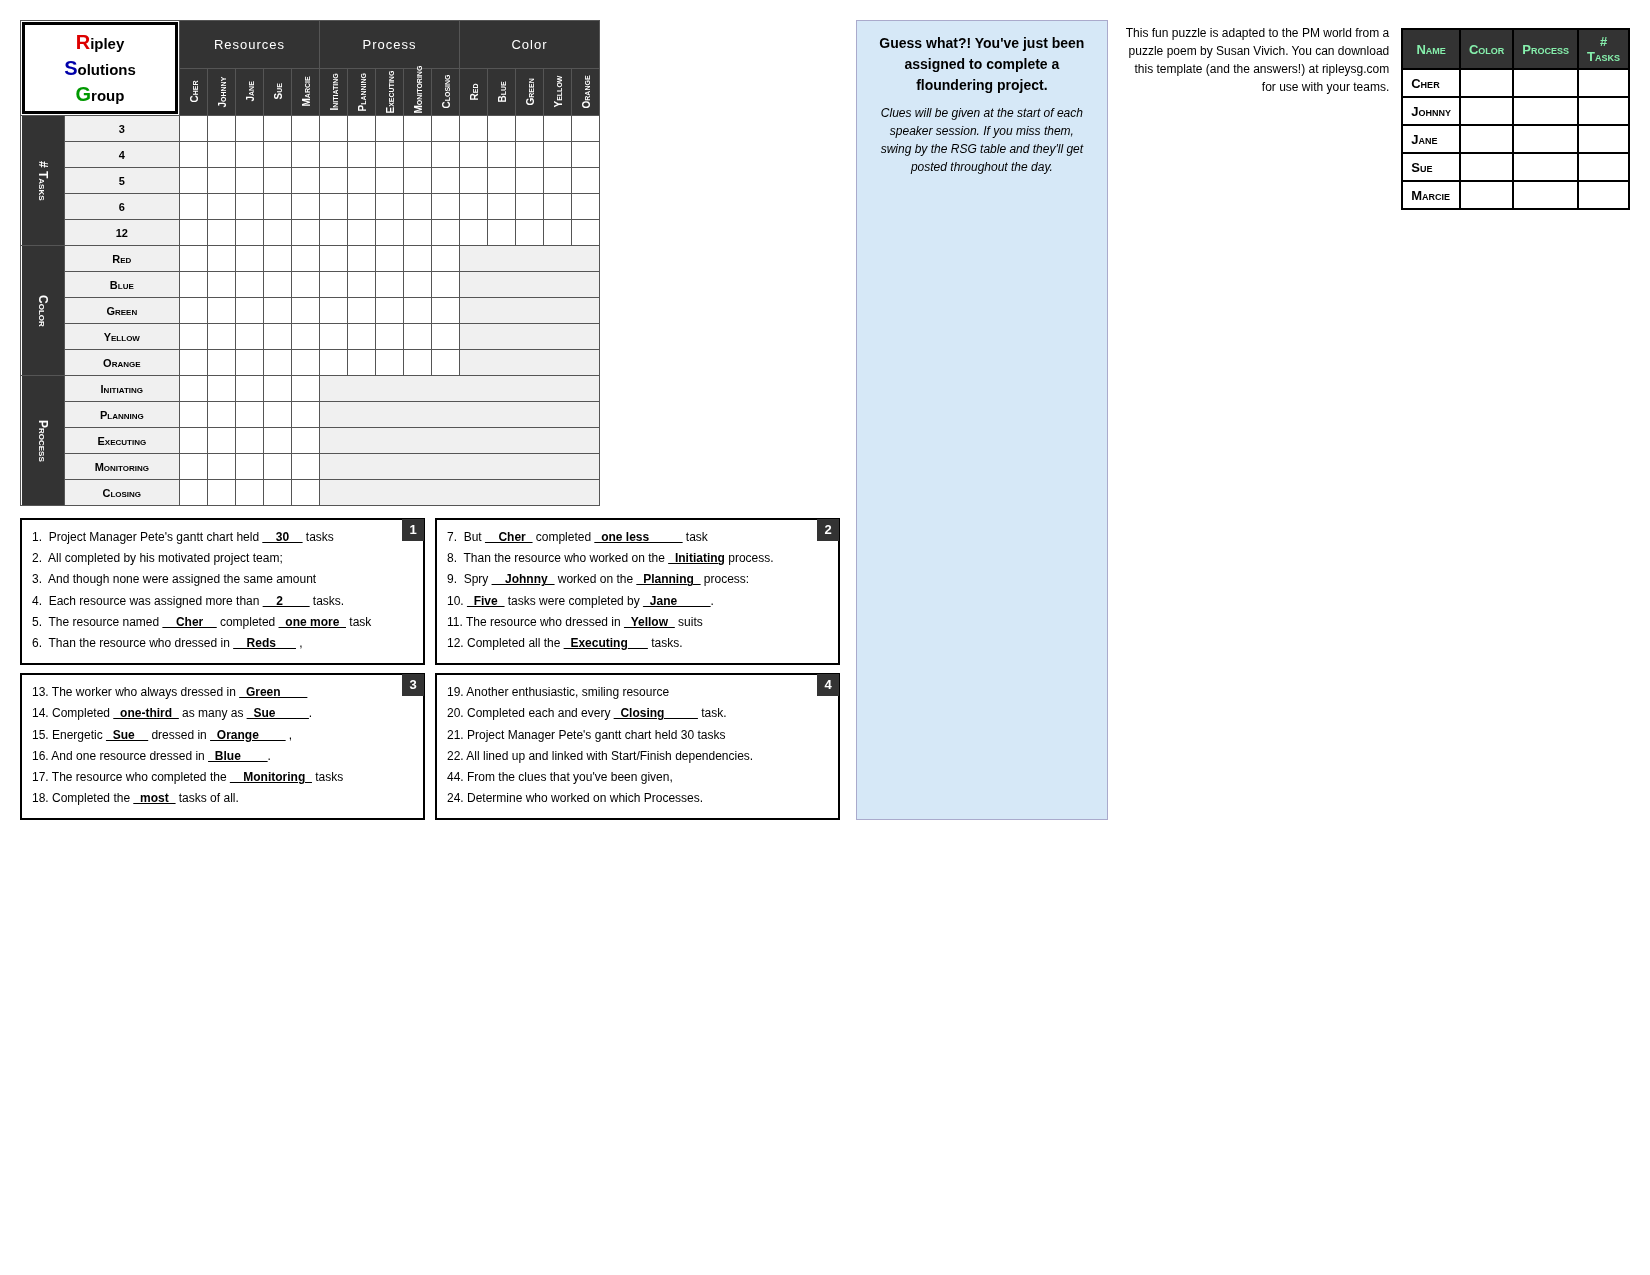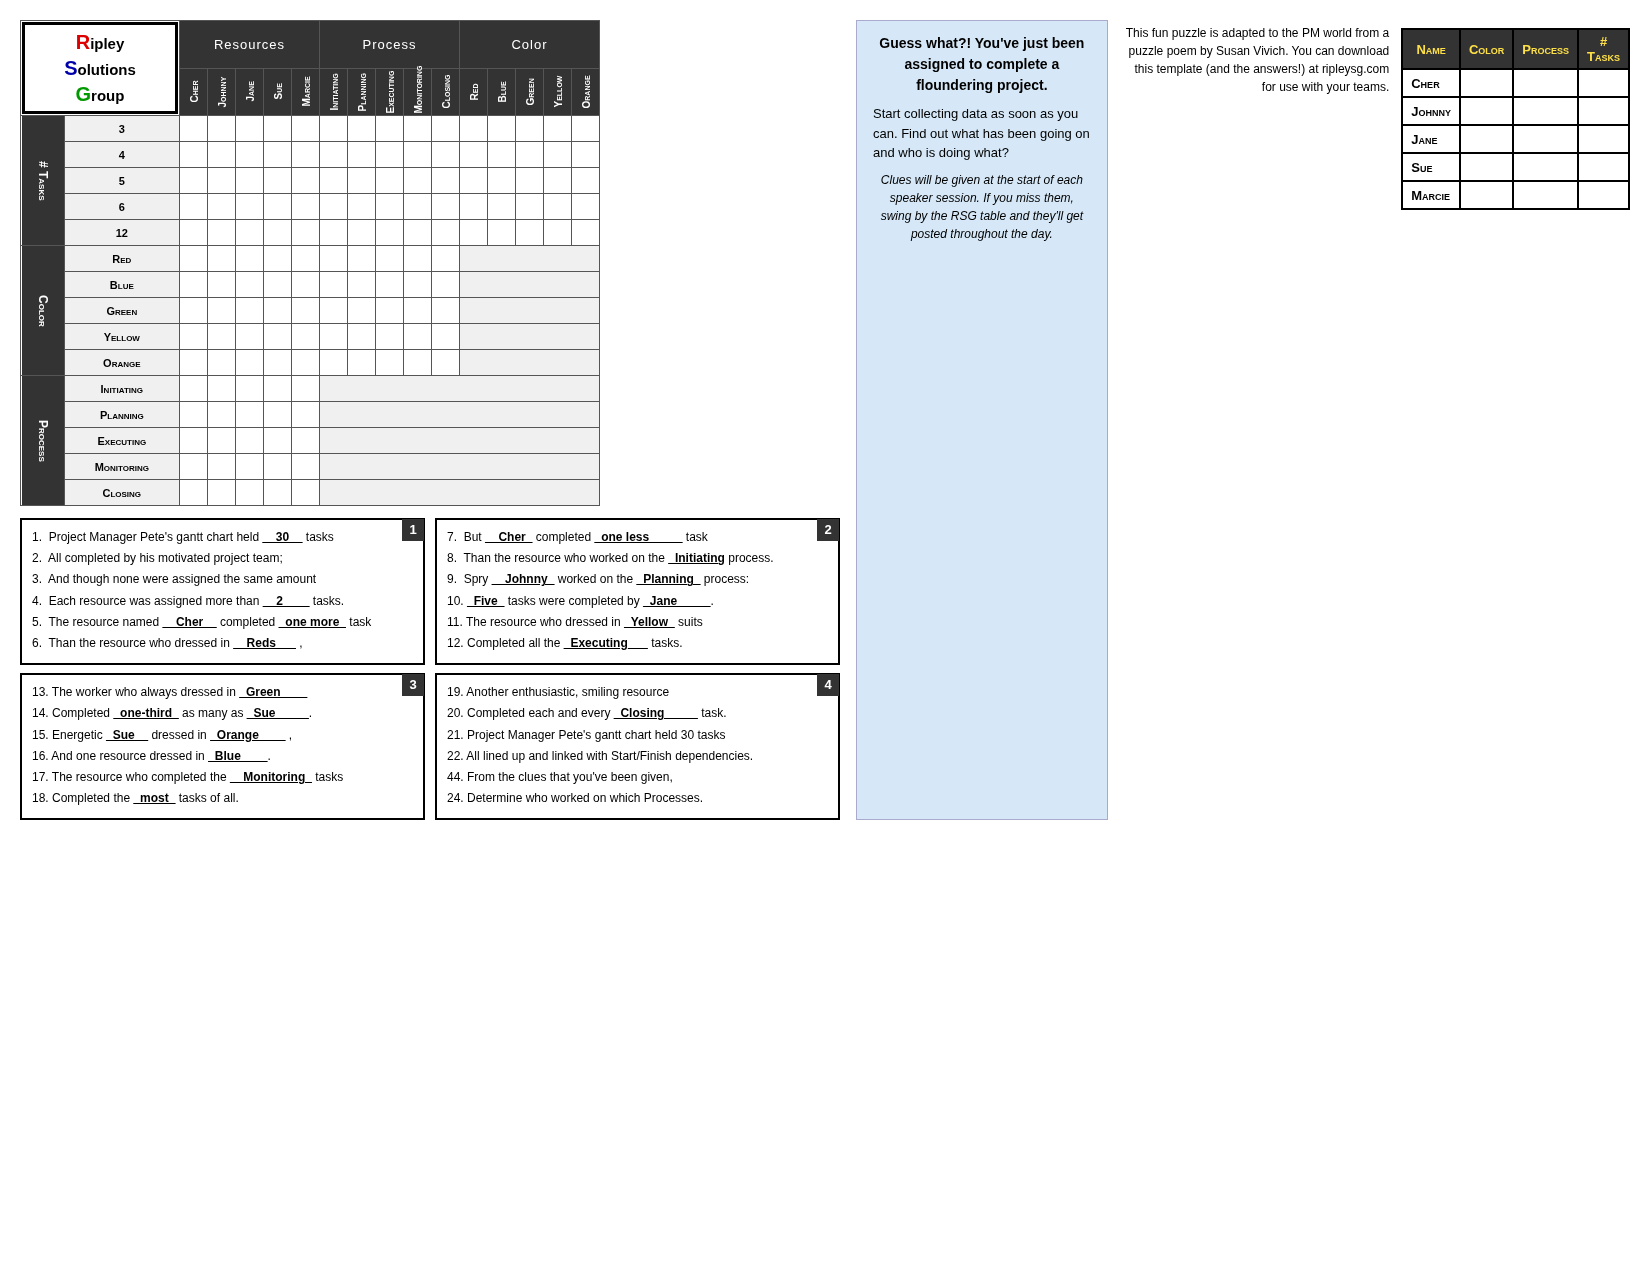--- a/index.html
+++ b/index.html
@@ -169,21 +169,21 @@
 
     
     table.summary {
       border-collapse: collapse;
       width: 100%;
       font-size: 13px;
       margin-top: 8px;
     }
     table.summary th {
       background: #333;
-      color: #fde047;
+      color: #86efac;
       border: 2px solid #000;
       padding: 4px 8px;
       font-variant: small-caps;
       font-size: 13px;
     }
     table.summary td {
       border: 2px solid #000;
       padding: 4px 8px;
       font-weight: bold;
       font-variant: small-caps;
@@ -518,21 +518,20 @@
         <div class="clue-line">44. From the clues that you've been given,</div>
         <div class="clue-line">24. Determine who worked on which Processes.</div>
       </div>
     </div>
   </div>
 
   <div class="right-panel">
 
     <div class="info-box">
       <div class="headline">Guess what?! You've just been assigned to complete a floundering project.</div>
-      <p>Start collecting data as soon as you can.  Find out what has been going on and who is doing what?</p>
       <p class="italic-note">Clues will be given at the start of each speaker session.  If you miss them, swing by the RSG table and they'll get posted throughout the day.</p>
     </div>
 
     <div class="italic-para">This fun puzzle is adapted to the PM world from a puzzle poem by Susan Vivich.  You can download this template (and the answers!) at ripleysg.com for use with your teams.</div>
 
     <div>
       <table class="summary">
         <thead>
           <tr>
             <th>Name</th>

